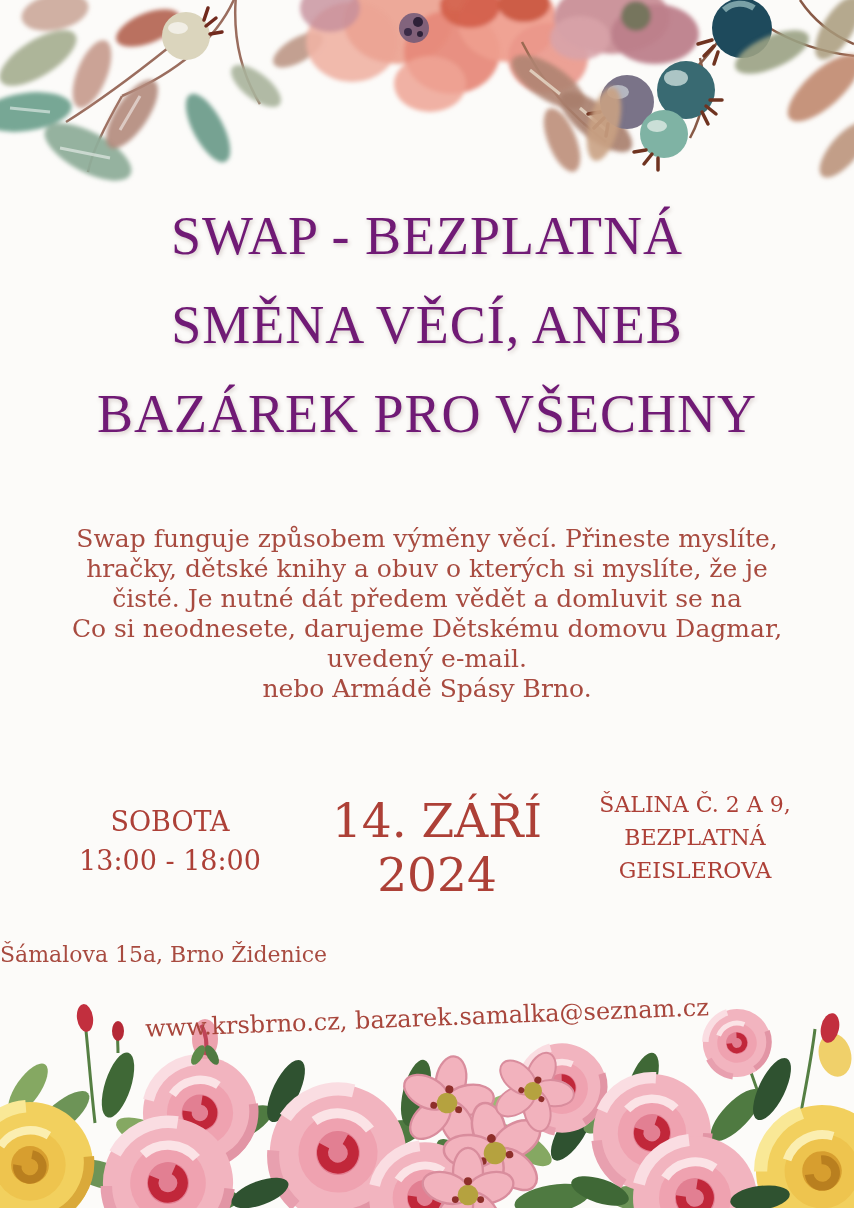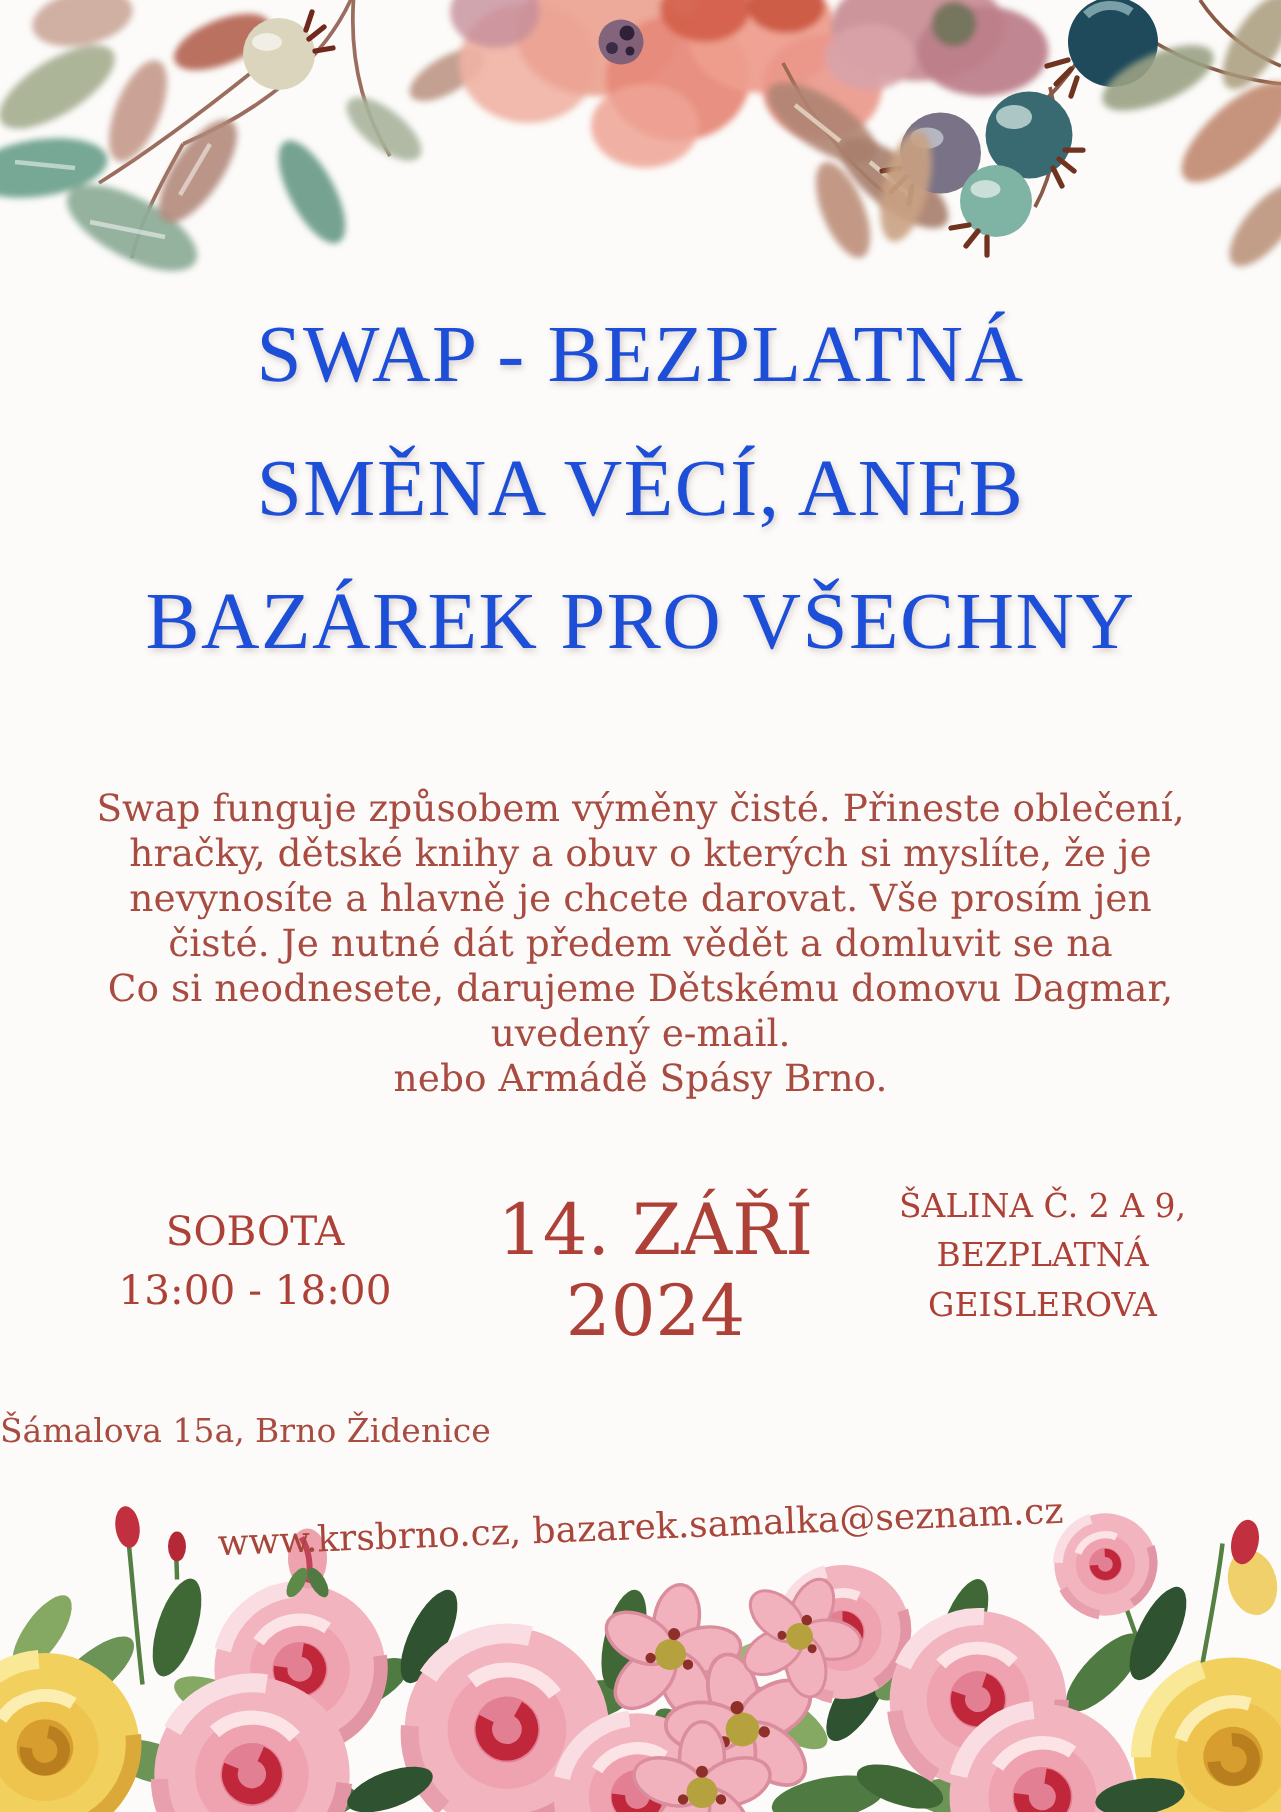--- a/index.html
+++ b/index.html
@@ -12,21 +12,21 @@
   }
   .deco{position:absolute;left:0;z-index:1;pointer-events:none;}
   .deco-top{top:0;}
   .deco-bottom{bottom:0;}
   .content{position:absolute;inset:0;z-index:2;}
   .title{
     position:absolute;top:192px;left:0;width:100%;
     text-align:center;
     font-family:"Liberation Serif", serif;
     font-size:54px;line-height:89px;
-    color:#1d4ed8;
+    color:#701a75;
     letter-spacing:1px;
     text-shadow:1px 2px 4px rgba(96,60,56,0.25);
   }
   .description{
     position:absolute;top:524px;left:57px;width:740px;
     text-align:center;
     font-size:25px;line-height:30px;
     color:#a84b40;
   }
   .details-row{position:absolute;top:788px;left:0;width:100%;height:120px;color:#ad4037;}
@@ -160,23 +160,22 @@
 
   <div class="content">
 
     <div class="title">
       <div>SWAP - BEZPLATNÁ</div>
       <div>SMĚNA VĚCÍ, ANEB</div>
       <div>BAZÁREK PRO VŠECHNY</div>
     </div>
 
     <div class="description">
-      <div>Swap funguje způsobem výměny čisté. Přineste oblečení,</div>
+      <div>Swap funguje způsobem výměny věcí. Přineste myslíte,</div>
       <div>hračky, dětské knihy a obuv o kterých si myslíte, že je</div>
-      <div>nevynosíte a hlavně je chcete darovat. Vše prosím jen</div>
       <div>čisté. Je nutné dát předem vědět a domluvit se na</div>
       <div>Co si neodnesete, darujeme Dětskému domovu Dagmar,</div>
       <div>uvedený e-mail.</div>
       <div>nebo Armádě Spásy Brno.</div>
     </div>
 
     <div class="details-row">
       <div class="col col-day">
         <div>SOBOTA</div>
         <div>13:00 - 18:00</div>

